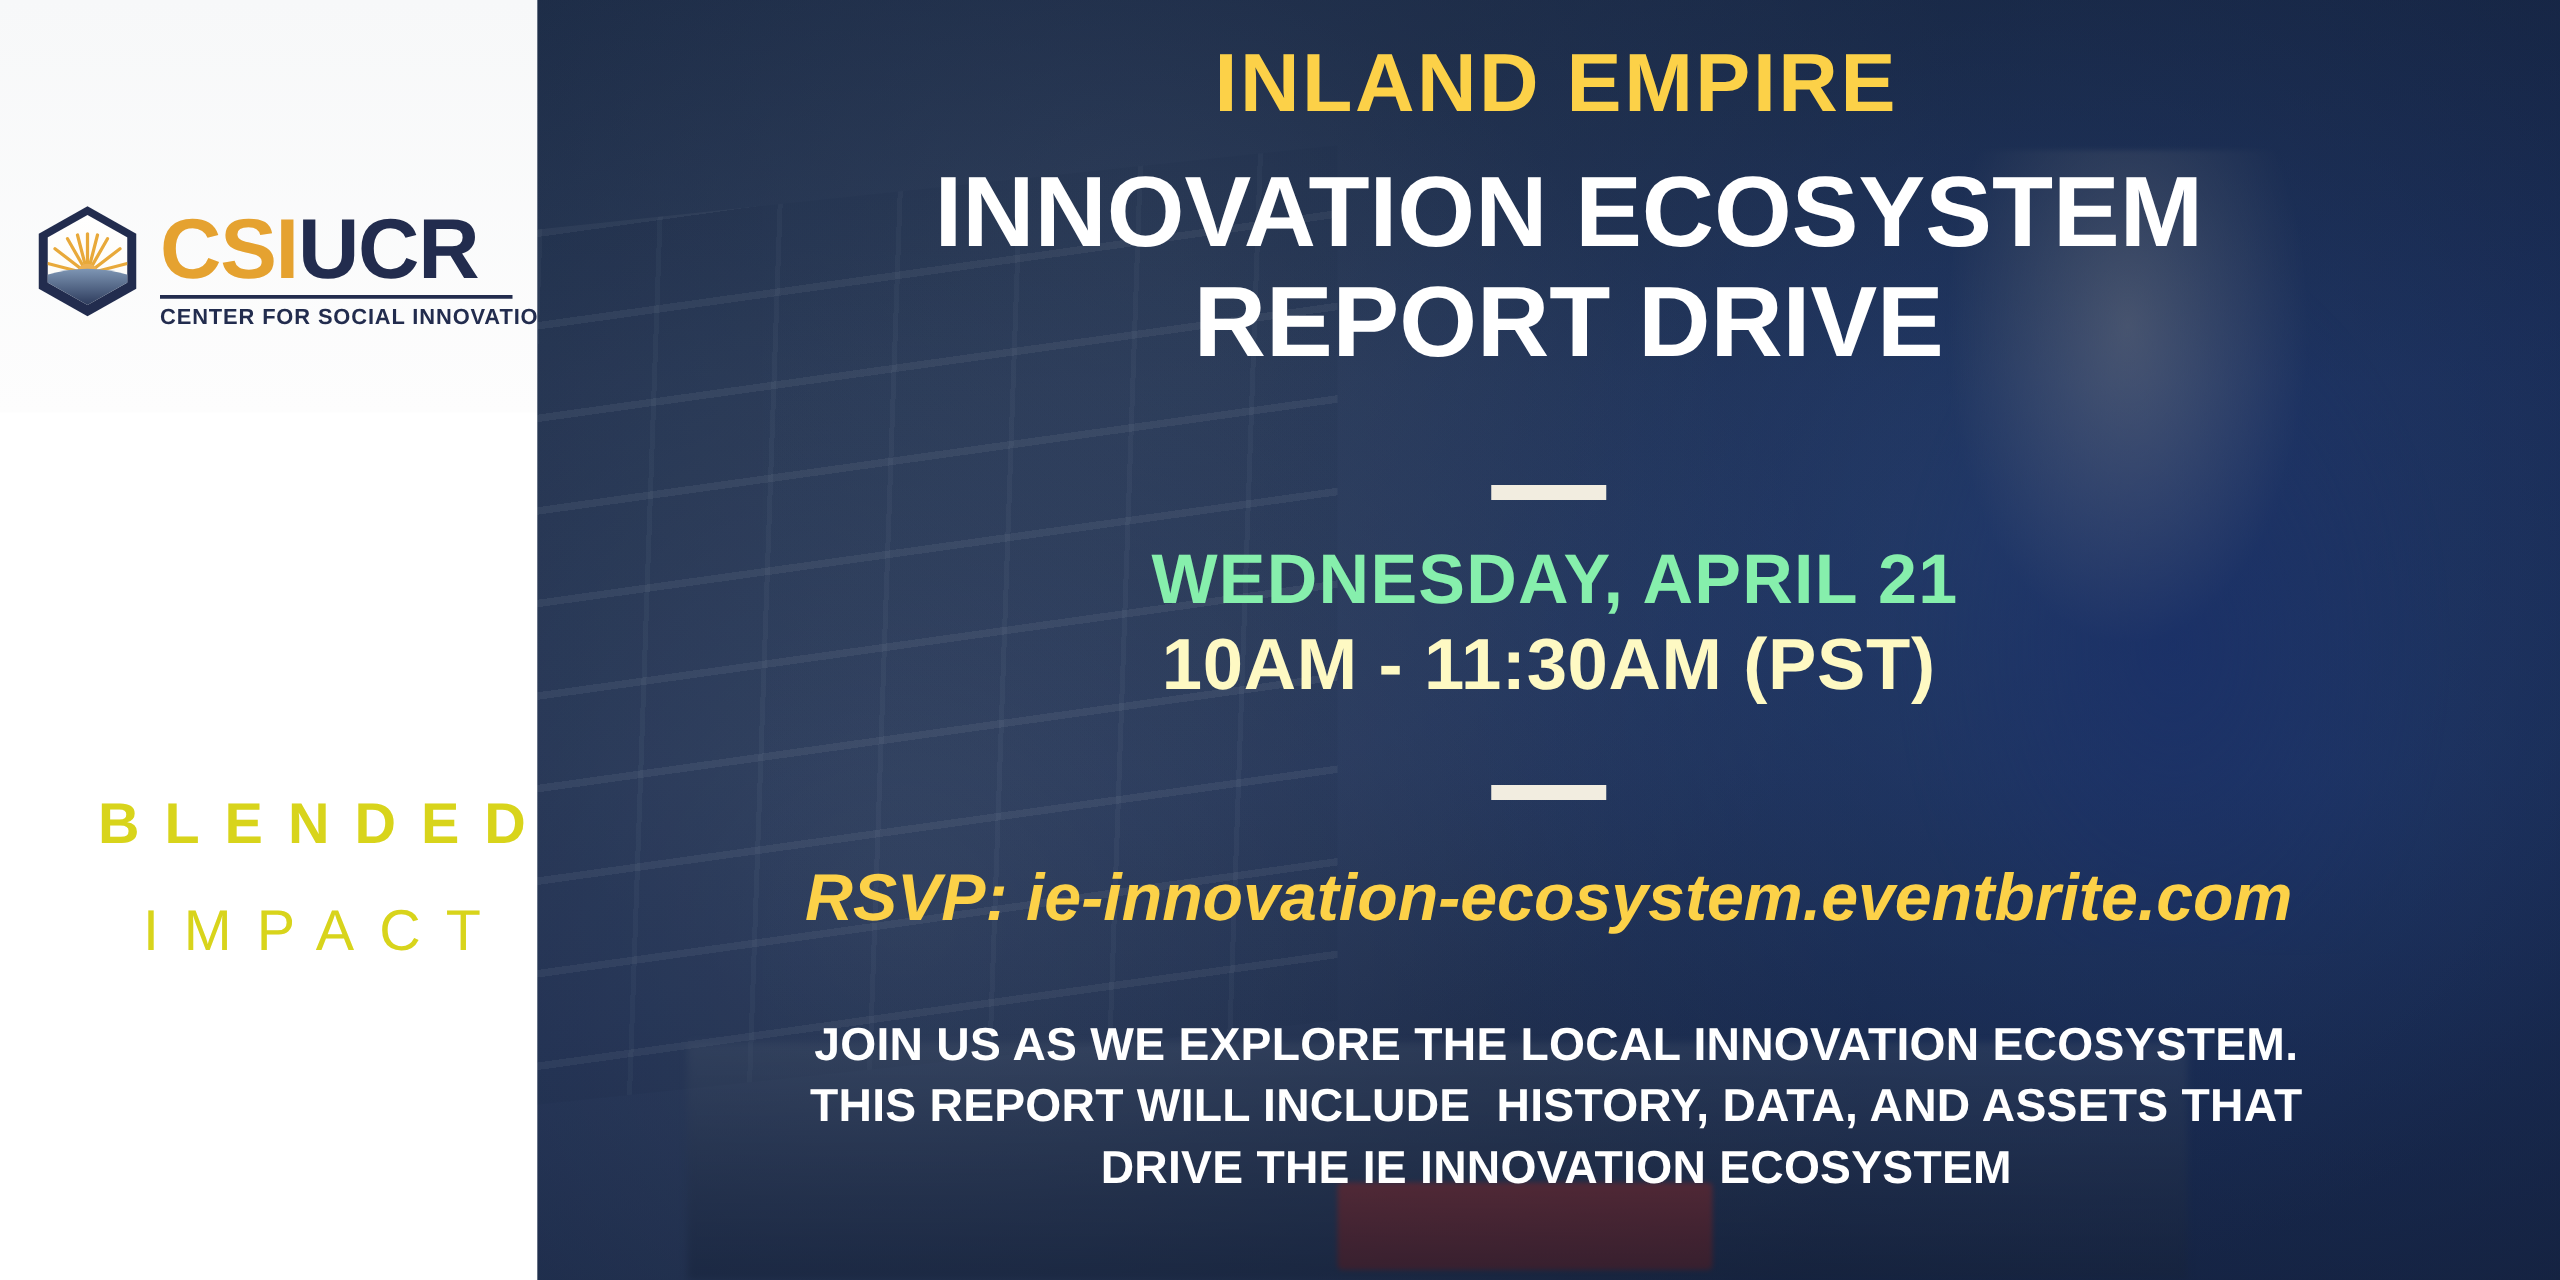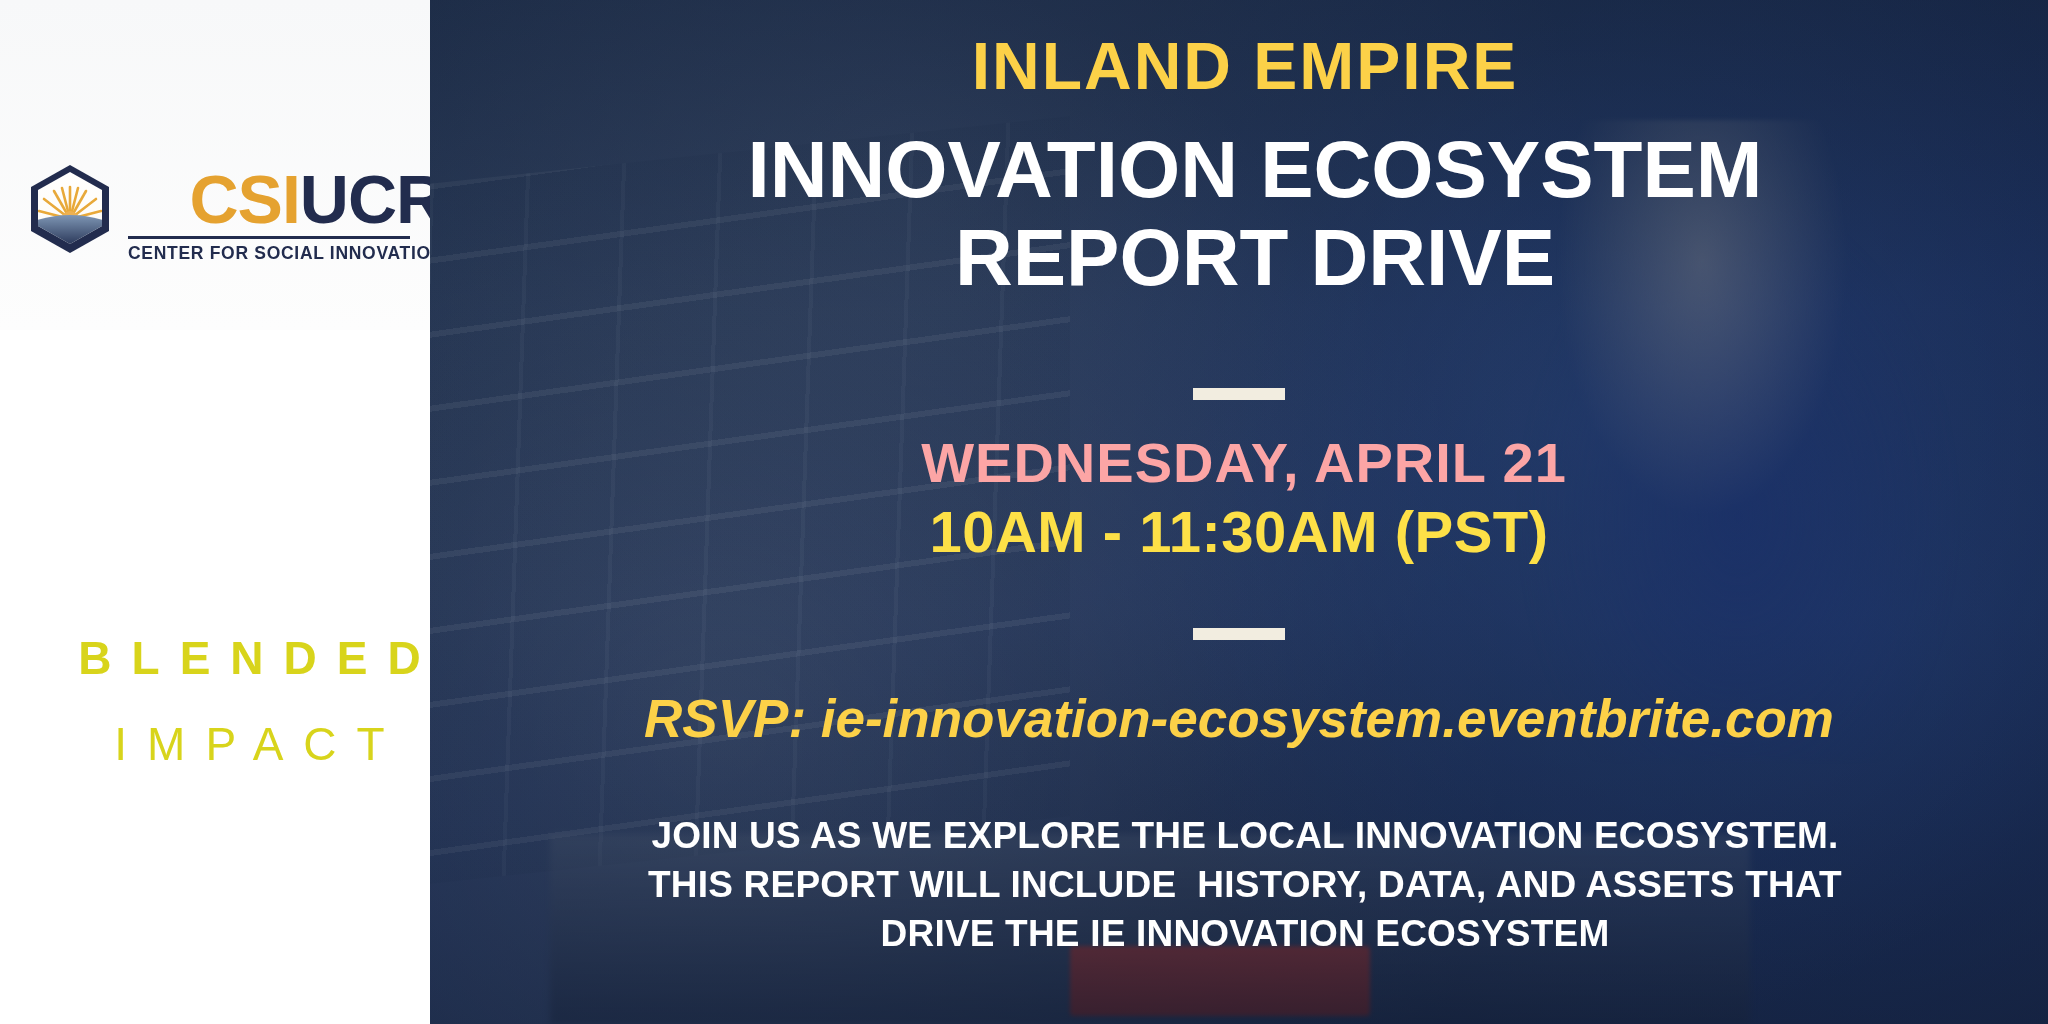--- a/index.html
+++ b/index.html
@@ -26,21 +26,21 @@
     display:flex;align-items:center;
   }
   .logo-mark{
     position:relative;width:92px;height:104px;flex:0 0 92px;
     margin-right:12px;
   }
   .hexwrap{position:absolute;left:0;top:0;width:92px;height:104px;}
   .logo-type{flex:1;padding-top:2px;}
   .logo-words{
     font-size:68px;line-height:0.92;font-weight:bold;
-    letter-spacing:-1px;white-space:nowrap;text-align:right;
+    letter-spacing:-1px;white-space:nowrap;
   }
   .logo-csi{color:#E5A230;}
   .logo-ucr{color:#222C4E;}
   .logo-rule{
     height:3px;background:#222C4E;margin:5px 0 4px 0;width:282px;
   }
   .logo-tag{
     font-size:17.5px;font-weight:bold;color:#222C4E;
     letter-spacing:0.7px;white-space:nowrap;
   }
@@ -126,25 +126,25 @@
   .headline .l2{display:block;margin-top:4px;}
 
   .divider{
     width:92px;height:12px;background:#F2EDE0;margin:0 auto;
   }
   .divider-1{position:absolute;left:0;right:0;top:388px;}
   .divider-2{position:absolute;left:0;right:0;top:628px;}
 
   .date{
     position:absolute;left:10px;right:0;top:432px;
-    font-size:56px;font-weight:bold;color:#fca5a5;letter-spacing:1px;line-height:1.1;
+    font-size:56px;font-weight:bold;color:#86efac;letter-spacing:1px;line-height:1.1;
   }
   .time{
     position:absolute;left:0;right:0;top:500px;
-    font-size:58px;font-weight:bold;color:#fde047;letter-spacing:0.5px;line-height:1.1;
+    font-size:58px;font-weight:bold;color:#fef9c3;letter-spacing:0.5px;line-height:1.1;
   }
   .rsvp{
     position:absolute;left:0;right:0;top:690px;
     font-size:53px;font-weight:bold;font-style:italic;color:#FCD148;
     letter-spacing:0px;line-height:1.1;
   }
   .blurb{
     position:absolute;left:0;right:0;top:812px;
     font-size:37px;font-weight:bold;color:#ffffff;
     letter-spacing:0.2px;line-height:1.32;

